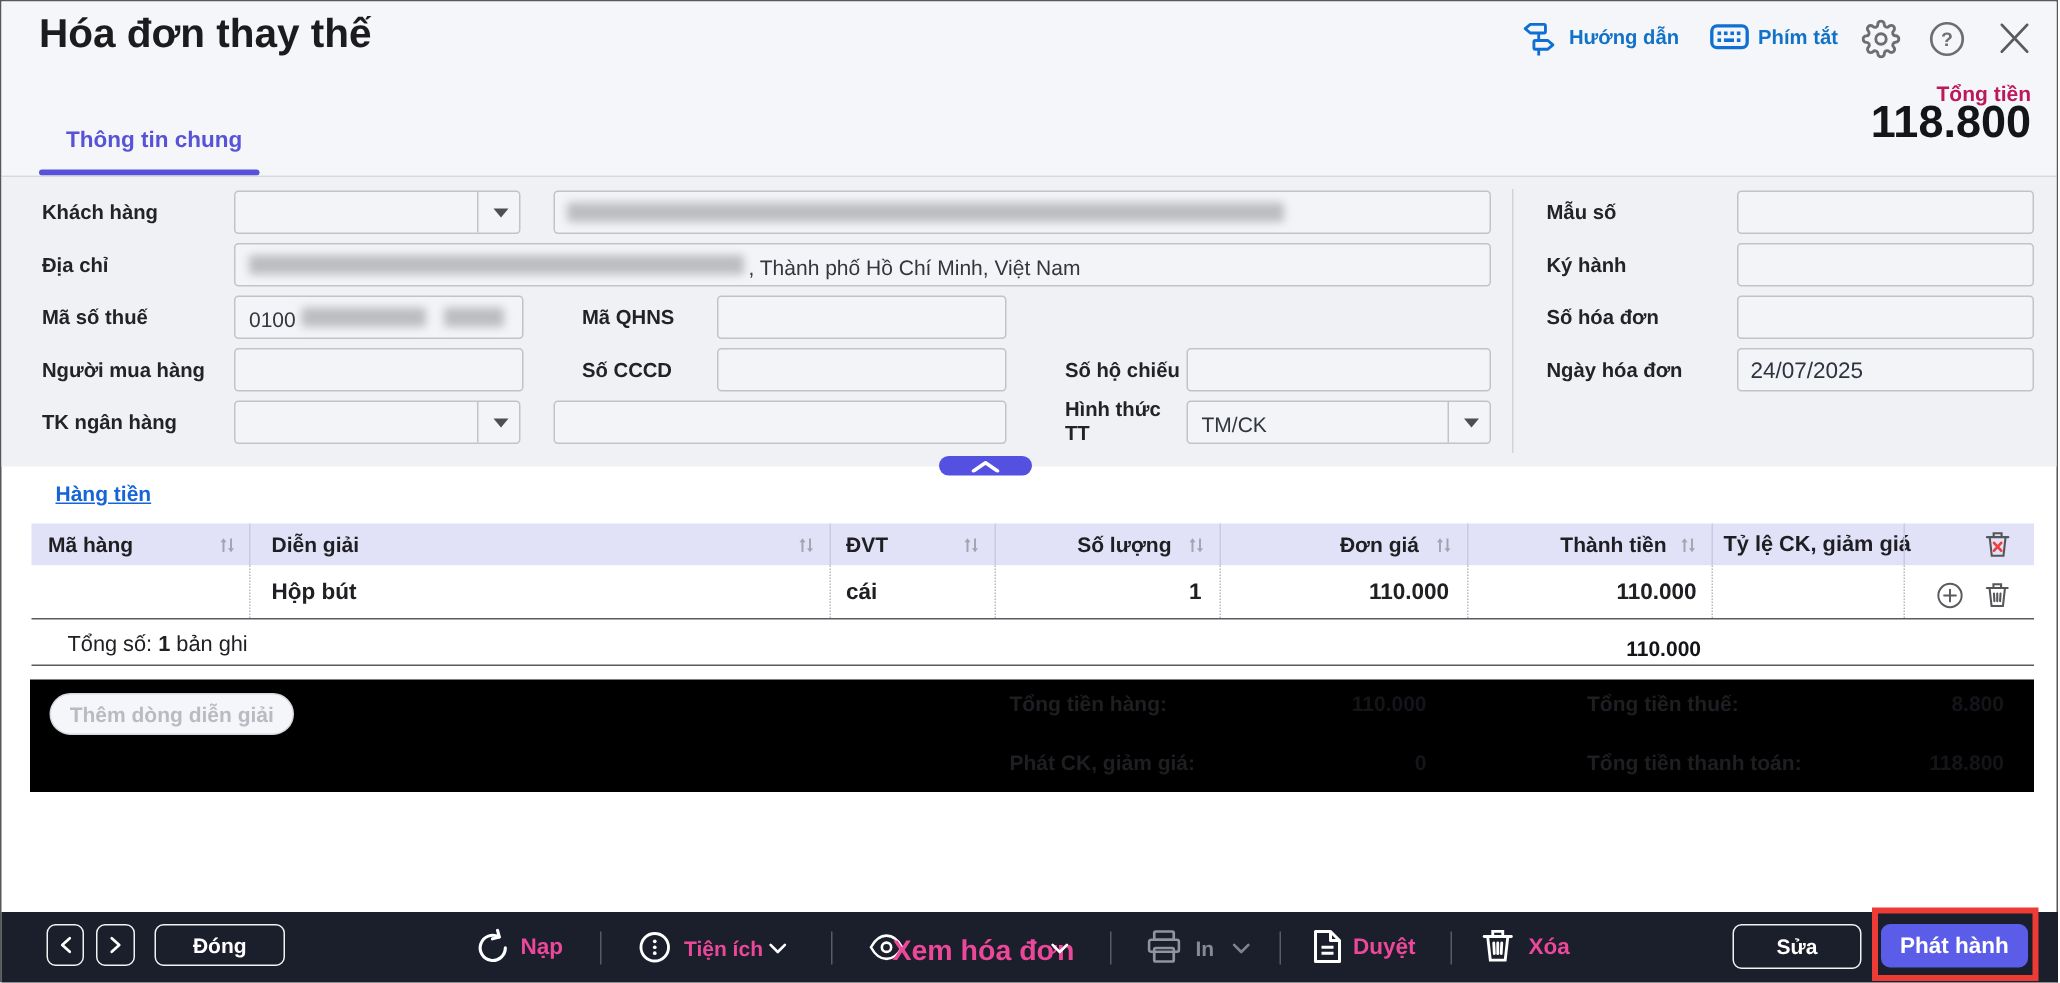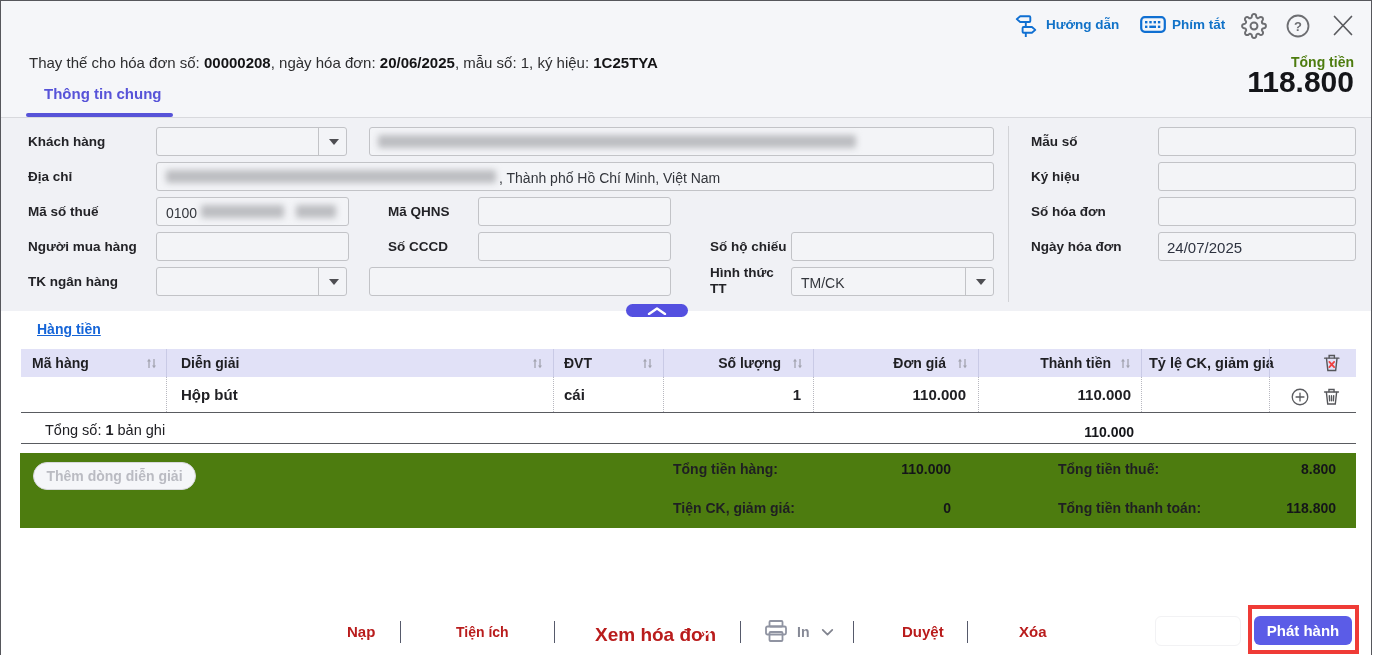--- a/index.html
+++ b/index.html
@@ -8,21 +8,21 @@
 
 .hdr { position:absolute; left:0; top:0; width:1370px; height:116px; background:#f5f6f9; }
 .title { position:absolute; left:25px; top:6px; font-size:27px; font-weight:bold; color:#1c1c1e; }
 .sub { position:absolute; left:28px; top:53px; font-size:15px; color:#2e2e30; }
 .sub b { color:#141416; }
 .tab { position:absolute; left:43px; top:84px; font-size:15px; font-weight:bold; color:#5753d8; }
 .tabline { position:absolute; left:25px; top:112px; width:147px; height:4px; background:#5753d8; border-radius:2px; }
 .hdrline { position:absolute; left:0px; top:116px; width:1370px; height:1px; background:#d8d9dd; }
 .toplink { position:absolute; top:16px; font-size:13.5px; font-weight:bold; color:#1172c8; }
 .status { position:absolute; left:928px; top:56px; width:170px; height:49px; border:3px solid #1268b3; display:flex; align-items:center; justify-content:center; padding-top:4px; font-size:16px; font-weight:bold; color:#2b2d31; letter-spacing:.3px; }
-.tt-lbl { position:absolute; top:53px; right:17px; font-size:14px; color:#4d7c0f; font-weight:bold;}
+.tt-lbl { position:absolute; top:53px; right:17px; font-size:14px; color:#be185d; font-weight:bold;}
 .tt-val { position:absolute; top:64px; right:17px; font-size:30px; color:#141519; font-weight:bold; }
 
 .form { position:absolute; left:0; top:117px; width:1370px; height:193px; background:#f0f1f5; }
 .lbl { position:absolute; font-size:13.5px; font-weight:bold; color:#232327; }
 .fld { position:absolute; height:29px; border:1px solid #c2c3c7; border-radius:3px; background:#f3f4f7; }
 .combo-arrow { position:absolute; right:0; top:0; width:28px; height:27px; border-left:1px solid #c2c3c7; }
 .combo-arrow:after { content:""; position:absolute; left:10px; top:11px; width:0; height:0; border-left:5px solid transparent; border-right:5px solid transparent; border-top:6px solid #4e4e52; }
 .fval { position:absolute; font-size:14px; color:#33363c; }
 .blur { position:absolute; background:#bcbdc1; filter:blur(3px); border-radius:2px; }
 .vdiv { position:absolute; left:1007px; top:125px; width:1px; height:176px; background:#d2d3d7; }
@@ -34,41 +34,41 @@
 .th { position:absolute; top:0; height:27px; font-size:14px; font-weight:bold; color:#1f1f23; line-height:28px; }
 .colsep { position:absolute; top:0; width:1px; height:28px; background:#c9cae6; }
 .rowsep { position:absolute; top:376px; width:1px; height:35px; border-left:1px dotted #b8b8c0; }
 .trow { position:absolute; left:20px; top:376px; width:1335px; height:35px; background:#fff; }
 .td { position:absolute; font-size:15px; color:#202024;font-weight:bold; }
 .rowline { position:absolute; left:20px; top:411px; width:1335px; height:1px; background:#595b60; }
 .totline { position:absolute; left:20px; top:442px; width:1335px; height:1px; background:#595b60; }
 .totrow { position:absolute; left:30px; font-size:14.5px; color:#202024;margin-left:14px; }
 .totval { position:absolute; top:423px; font-size:14px; font-weight:bold; color:#141519; }
 
-.sum { position:absolute; left:19px; top:452px; width:1336px; height:75px; background:#4d7c0f; }
+.sum { position:absolute; left:19px; top:452px; width:1336px; height:75px; background:#000000; }
 .addbtn { position:absolute; left:13px; top:9px; width:163px; height:28px; border:1px solid #d7d8dc; border-radius:14px; background:#f5f6f9; color:#babbc2; font-size:14px; font-weight:bold; text-align:center; line-height:26px; }
 .slbl { position:absolute; font-size:14px; font-weight:bold; color:#1f1f23; }
 .sval { position:absolute; font-size:14px; font-weight:bold; color:#141519; }
 
 .foot { position:absolute; left:0; top:607px; width:1371px; height:48px; background:#1b1e2b; }
 .fbtn { position:absolute; top:8px; height:28px; border:1px solid #f2f2f4; border-radius:6px; color:#fff; font-size:14px; font-weight:bold; display:flex; align-items:center; justify-content:center; }
-.ftxt { position:absolute; top:623px; font-size:14px; font-weight:bold; color:#b91c1c; }
+.ftxt { position:absolute; top:623px; font-size:14px; font-weight:bold; color:#ec4899; }
 .fsep { position:absolute; top:620px; width:1px; height:22px; background:#565a6b; }
 .gray { color:#868996; }
 .primary { position:absolute; left:1253px; top:8px; width:98px; height:29px; background:#5b5ce7; border-radius:6px; color:#fff; font-size:15px; font-weight:bold; display:flex; align-items:center; justify-content:center; }
 .redbox { position:absolute; left:1247px; top:604px; width:111px; height:49px; border:4px solid #ef3b36; }
 .icon { position:absolute; }
 .sort { position:absolute; top:8px; }
 </style>
 </head>
 <body>
 <div class="win">
 
   <div class="hdr"></div>
-  <div class="sub">Thay thế cho hóa đơn số: <b>00000208</b>, ngày hóa đơn: <b>20/06/2025</b>, mẫu số: 1, ký hiệu: <b>1C25TYA</b></div>
+  <div class="title">Hóa đơn thay thế</div>
   <div class="tab">Thông tin chung</div>
   <div class="tabline"></div>
 
   <svg class="icon" style="left:1014px;top:13px" width="22" height="24" viewBox="0 0 22 24">
     <g fill="none" stroke="#0f6fd2" stroke-width="1.9" stroke-linejoin="round">
       <path d="M5.2 2.2 H 14.3 Q 15.3 2.2 15.3 3.2 V 7 Q 15.3 8 14.3 8 H 5.2 L 1.8 5.1 Z"></path>
       <path d="M8.6 13 H 16.9 L 20.3 15.9 L 16.9 18.8 H 8.6 Q 7.6 18.8 7.6 17.8 V 14 Q 7.6 13 8.6 13 Z"></path>
       <line x1="10.8" y1="8" x2="10.8" y2="13"></line>
       <line x1="10.8" y1="18.8" x2="10.8" y2="23"></line>
     </g>
@@ -117,21 +117,21 @@
     </div>
   <div class="fld" style="left:368px;top:126px;width:625px"></div>
   <div class="blur" style="left:377px;top:134px;width:478px;height:13px"></div>
   <div class="lbl" style="left:1030px;top:133px">Mẫu số</div>
   <div class="fld" style="left:1157px;top:126px;width:198px"></div>
 
   <div class="lbl" style="left:27px;top:168px">Địa chỉ</div>
   <div class="fld" style="left:155px;top:161px;width:838px"></div>
   <div class="blur" style="left:165px;top:169px;width:330px;height:13px"></div>
   <div class="fval" style="left:498px;top:169px">, Thành phố Hồ Chí Minh, Việt Nam</div>
-  <div class="lbl" style="left:1030px;top:168px">Ký hiệu</div>
+  <div class="lbl" style="left:1030px;top:168px">Ký hành</div>
   <div class="fld" style="left:1157px;top:161px;width:198px"></div>
 
   <div class="lbl" style="left:27px;top:203px">Mã số thuế</div>
   <div class="fld" style="left:155px;top:196px;width:193px"></div>
   <div class="fval" style="left:165px;top:204px">0100</div>
   <div class="blur" style="left:200px;top:204px;width:83px;height:13px"></div>
   <div class="blur" style="left:295px;top:204px;width:40px;height:13px"></div>
   <div class="lbl" style="left:387px;top:203px">Mã QHNS</div>
   <div class="fld" style="left:477px;top:196px;width:193px"></div>
   <div class="lbl" style="left:1030px;top:203px">Số hóa đơn</div>
@@ -247,25 +247,38 @@
   <div class="totval" style="left:1033px;width:100px;text-align:right">110.000</div>
   <div class="totline"></div>
 
   <div class="sum">
     <div class="addbtn">Thêm dòng diễn giải</div>
   </div>
   <div class="slbl" style="left:672px;top:460px">Tổng tiền hàng:</div>
   <div class="sval" style="left:850px;top:460px;width:100px;text-align:right">110.000</div>
   <div class="slbl" style="left:1057px;top:460px">Tổng tiền thuế:</div>
   <div class="sval" style="left:1235px;top:460px;width:100px;text-align:right">8.800</div>
-  <div class="slbl" style="left:672px;top:499px">Tiện CK, giảm giá:</div>
+  <div class="slbl" style="left:672px;top:499px">Phát CK, giảm giá:</div>
   <div class="sval" style="left:850px;top:499px;width:100px;text-align:right">0</div>
   <div class="slbl" style="left:1057px;top:499px">Tổng tiền thanh toán:</div>
   <div class="sval" style="left:1235px;top:499px;width:100px;text-align:right">118.800</div>
 
+  <div class="foot">
+    <div class="fbtn" style="left:30px;width:25px">
+        <svg width="10" height="12" viewBox="0 0 10 12">
+          <path d="M7.5 1.5 L 2.5 6 L 7.5 10.5" fill="none" stroke="#fff" stroke-width="1.8" stroke-linecap="round" stroke-linejoin="round"></path>
+        </svg>
+      </div>
+    <div class="fbtn" style="left:63px;width:26px">
+        <svg width="10" height="12" viewBox="0 0 10 12">
+          <path d="M2.5 1.5 L 7.5 6 L 2.5 10.5" fill="none" stroke="#fff" stroke-width="1.8" stroke-linecap="round" stroke-linejoin="round"></path>
+        </svg>
+      </div>
+    <div class="fbtn" style="left:102px;width:87px">Đóng</div>
+  </div>
   <svg class="icon" style="left:316px;top:618px" width="24" height="24" viewBox="0 0 24 24">
     <path d="M15.6 5.6 A 8.4 8.4 0 1 0 19.9 12.9" fill="none" stroke="#fff" stroke-width="2.1" stroke-linecap="round"></path>
     <path d="M14.7 1.2 L 15.9 5.7 L 11.3 6.9" fill="none" stroke="#fff" stroke-width="2.1" stroke-linecap="round" stroke-linejoin="round"></path>
   </svg>
   <div class="ftxt" style="left:346px;font-size:15px;top:622px">Nạp</div>
   <div class="fsep" style="left:399px"></div>
   <svg class="icon" style="left:425px;top:620px" width="21" height="21" viewBox="0 0 24 24">
     <circle cx="12" cy="12" r="10.5" fill="none" stroke="#fff" stroke-width="2.2"></circle>
     <g fill="#fff">
         <circle cx="12" cy="7.5" r="1.4"></circle>

